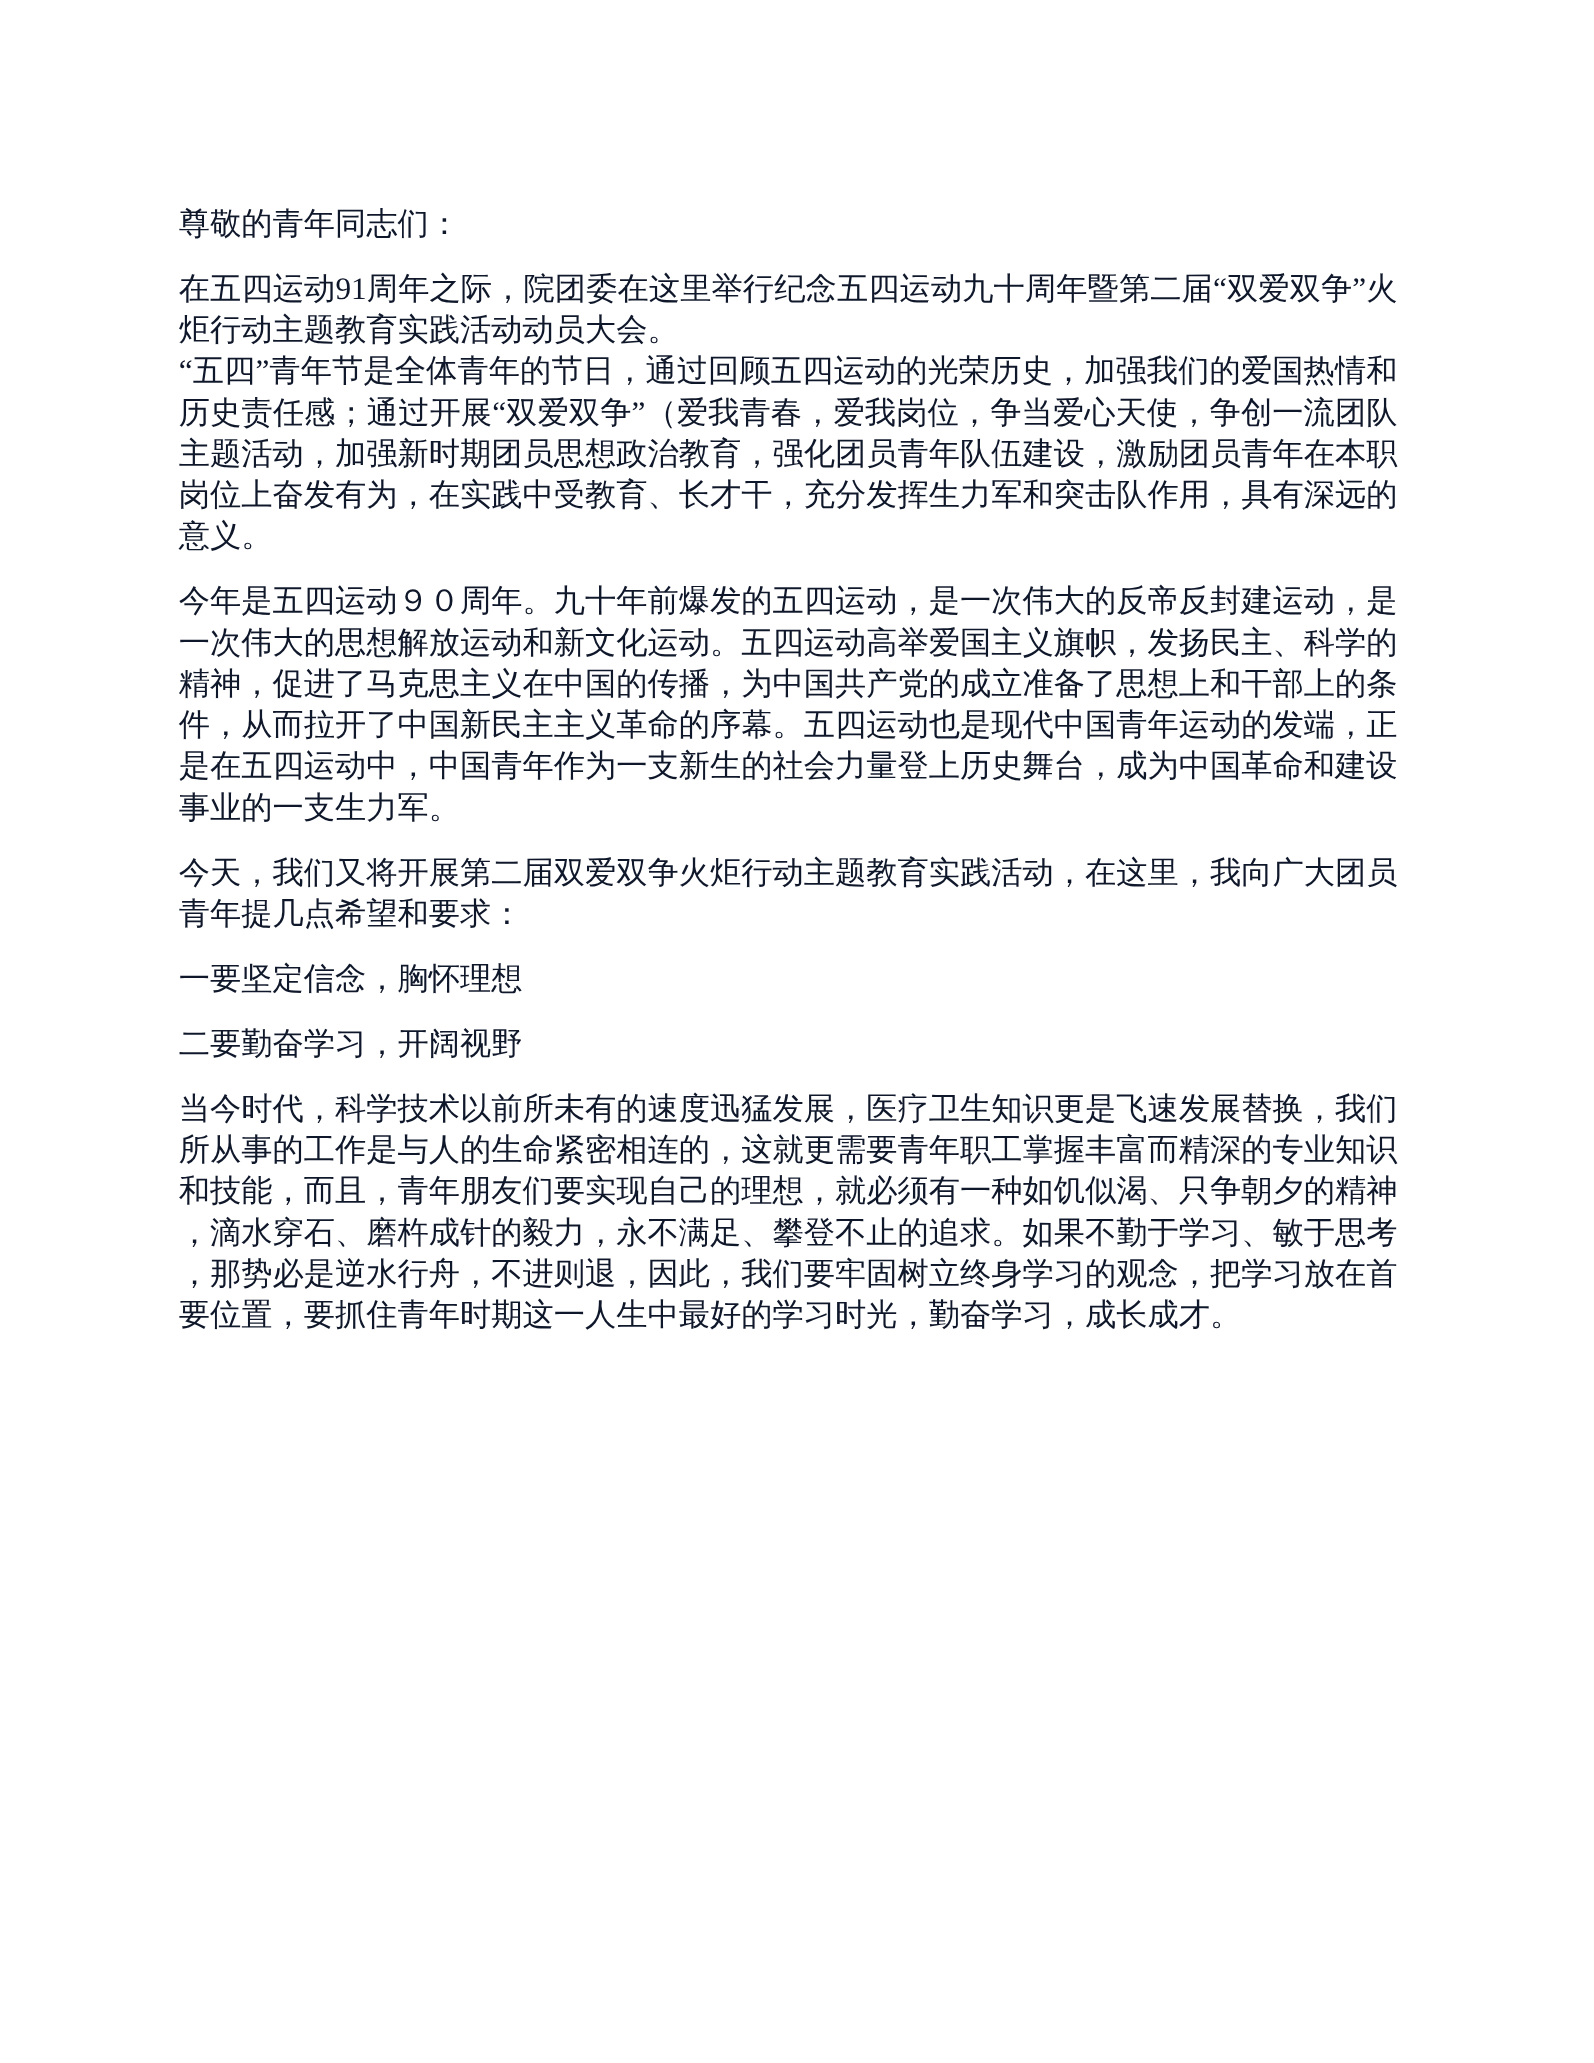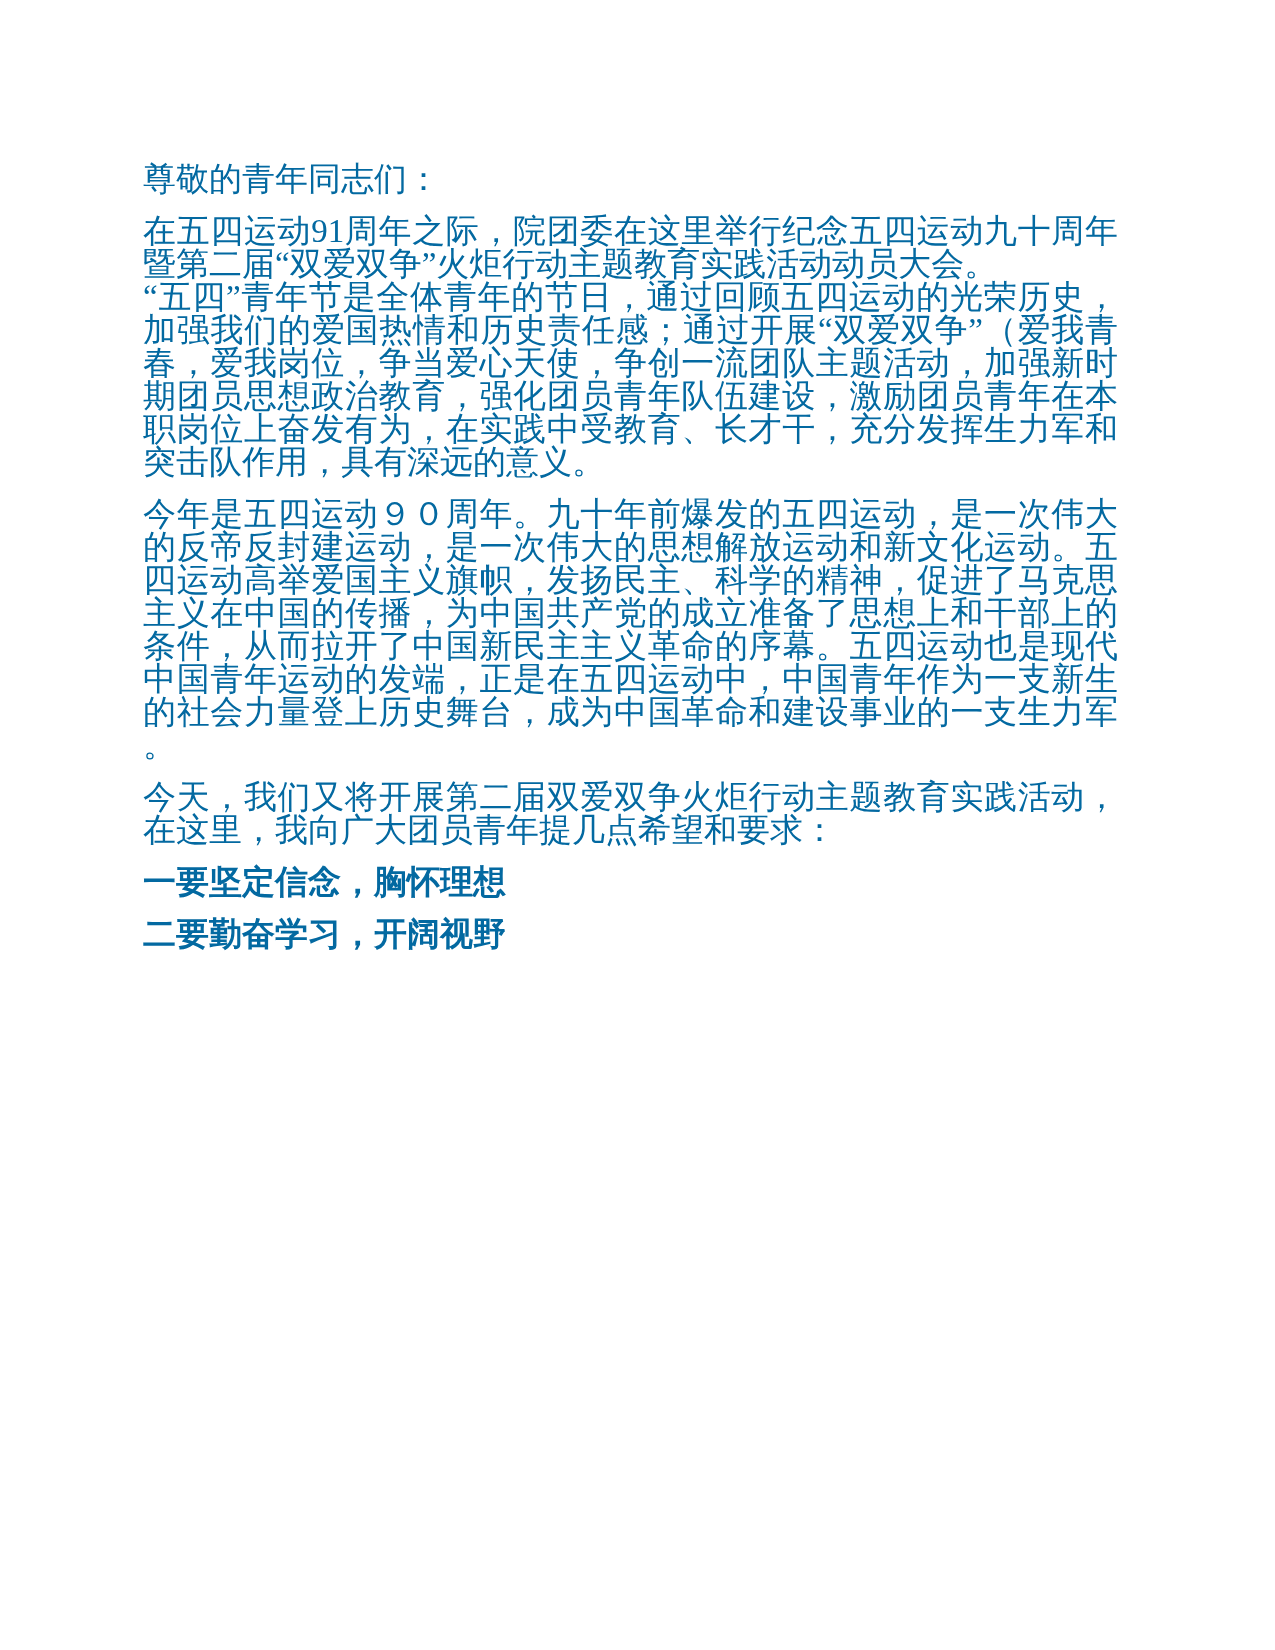--- a/index.html
+++ b/index.html
@@ -17,31 +17,31 @@
     font-family: "Liberation Serif", "DejaVu Serif", serif;
   }
   .content {
     position: absolute;
     left: 143px;
     top: 163px;
     width: 975px;
   }
   .doc-block {
     margin: 0 0 19px 0;
-    font-size: 33px;
+    font-size: 25px;
     line-height: 33px;
     text-align: justify;
     white-space: pre-wrap;        
     line-break: anywhere;         
     overflow-wrap: break-word;
-    color: #0369a1;
+    color: #0f172a;
   }
   .doc-heading {
     
-    font-weight: bold;
+    font-weight: normal;
   }
 </style>
 </head>
 <body>
 
 <div class="page">
   <div class="content">
     <p class="doc-block">尊敬的青年同志们：</p>
 
     <p class="doc-block">在五四运动91周年之际，院团委在这里举行纪念五四运动九十周年暨第二届“双爱双争”火炬行动主题教育实践活动动员大会。
@@ -49,16 +49,17 @@
 
     <p class="doc-block">今年是五四运动９０周年。九十年前爆发的五四运动，是一次伟大的反帝反封建运动，是一次伟大的思想解放运动和新文化运动。五四运动高举爱国主义旗帜，发扬民主、科学的精神，促进了马克思主义在中国的传播，为中国共产党的成立准备了思想上和干部上的条件，从而拉开了中国新民主主义革命的序幕。五四运动也是现代中国青年运动的发端，正是在五四运动中，中国青年作为一支新生的社会力量登上历史舞台，成为中国革命和建设事业的一支生力军。</p>
 
     <p class="doc-block">今天，我们又将开展第二届双爱双争火炬行动主题教育实践活动，在这里，我向广大团员青年提几点希望和要求：</p>
 
     <p class="doc-block doc-heading">一要坚定信念，胸怀理想</p>
 
 
     <p class="doc-block doc-heading">二要勤奋学习，开阔视野</p>
 
+    <p class="doc-block">当今时代，科学技术以前所未有的速度迅猛发展，医疗卫生知识更是飞速发展替换，我们所从事的工作是与人的生命紧密相连的，这就更需要青年职工掌握丰富而精深的专业知识和技能，而且，青年朋友们要实现自己的理想，就必须有一种如饥似渴、只争朝夕的精神，滴水穿石、磨杵成针的毅力，永不满足、攀登不止的追求。如果不勤于学习、敏于思考，那势必是逆水行舟，不进则退，因此，我们要牢固树立终身学习的观念，把学习放在首要位置，要抓住青年时期这一人生中最好的学习时光，勤奋学习，成长成才。</p>
 
 
   </div>
 </div>
 
 </body></html>

